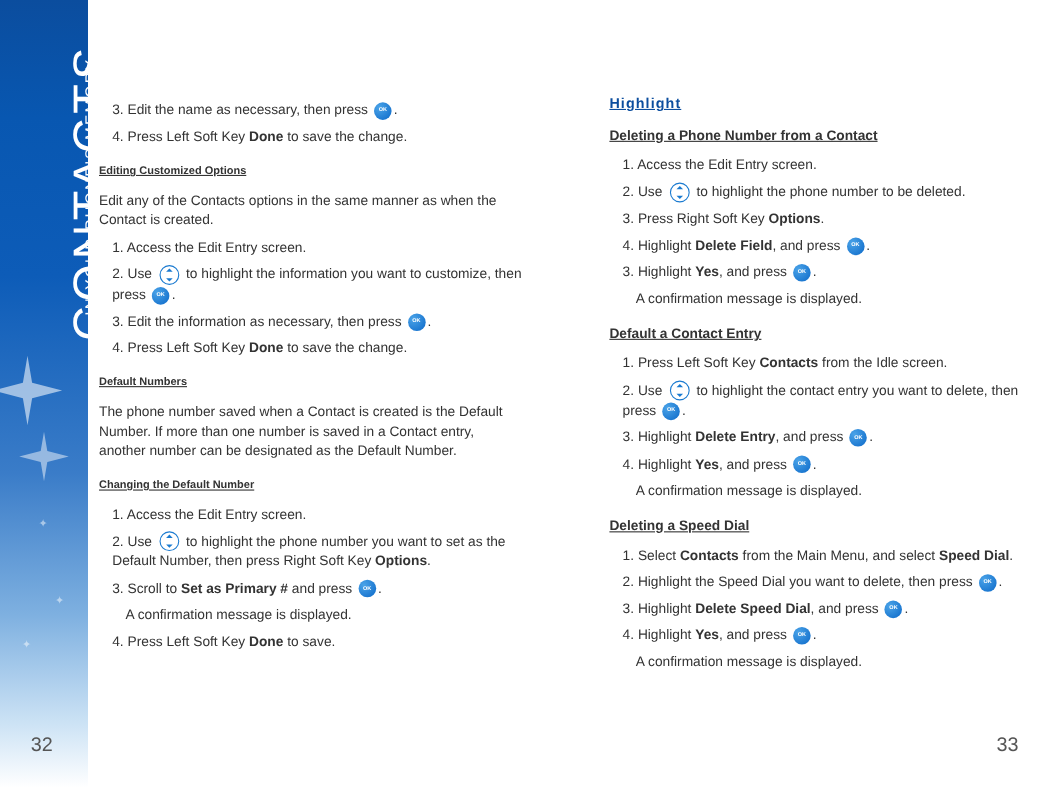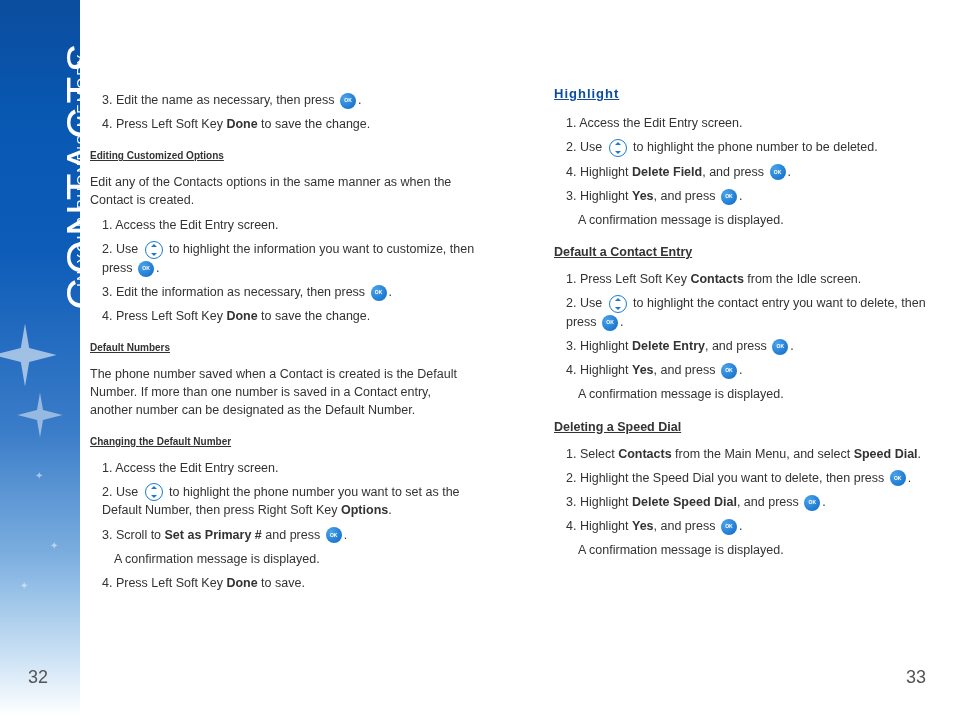--- a/index.html
+++ b/index.html
@@ -193,22 +193,24 @@
     <p class="step"><span>3. Scroll to </span><span class="bold">Set as Primary #</span><span> and press </span><span class="icon-circle">
           <span class="inner-txt">OK</span>
         </span><span>.</span></p>
     <p class="step indent">A confirmation message is displayed.</p>
     <p class="step"><span>4. Press Left Soft Key </span><span class="bold">Done</span><span> to save.</span></p>
   </div>
 
   <div class="col">
     <p class="deleting-title">Highlight</p>
 
+    <p class="sub-h" style="margin-top:4px;">Deleting a Phone Number from a Contact</p>
     <p class="step">1. Access the Edit Entry screen.</p>
     <p class="step"><span>2. Use </span><span class="icon-circle-big nav-arrows"></span><span> to highlight the phone number to be deleted.</span></p>
+    <p class="step"><span>3. Press Right Soft Key </span><span class="bold">Options</span><span>.</span></p>
     <p class="step"><span>4. Highlight </span><span class="bold">Delete Field</span><span>, and press </span><span class="icon-circle">
           <span class="inner-txt">OK</span>
         </span><span>.</span></p>
     <p class="step"><span>3. Highlight </span><span class="bold">Yes</span><span>, and press </span><span class="icon-circle">
           <span class="inner-txt">OK</span>
         </span><span>.</span></p>
     <p class="step indent">A confirmation message is displayed.</p>
 
     <p class="sub-h">Default a Contact Entry</p>
     <p class="step"><span>1. Press Left Soft Key </span><span class="bold">Contacts</span><span> from the Idle screen.</span></p>

